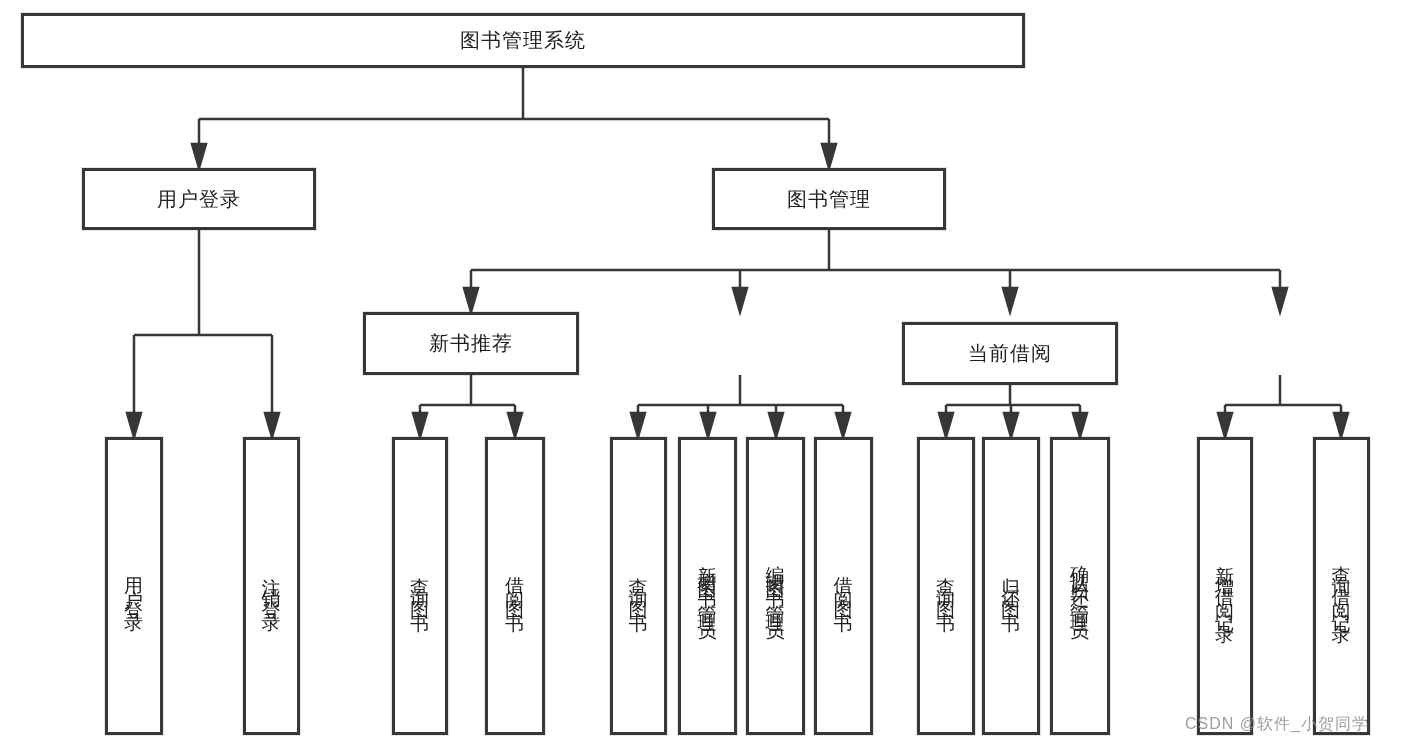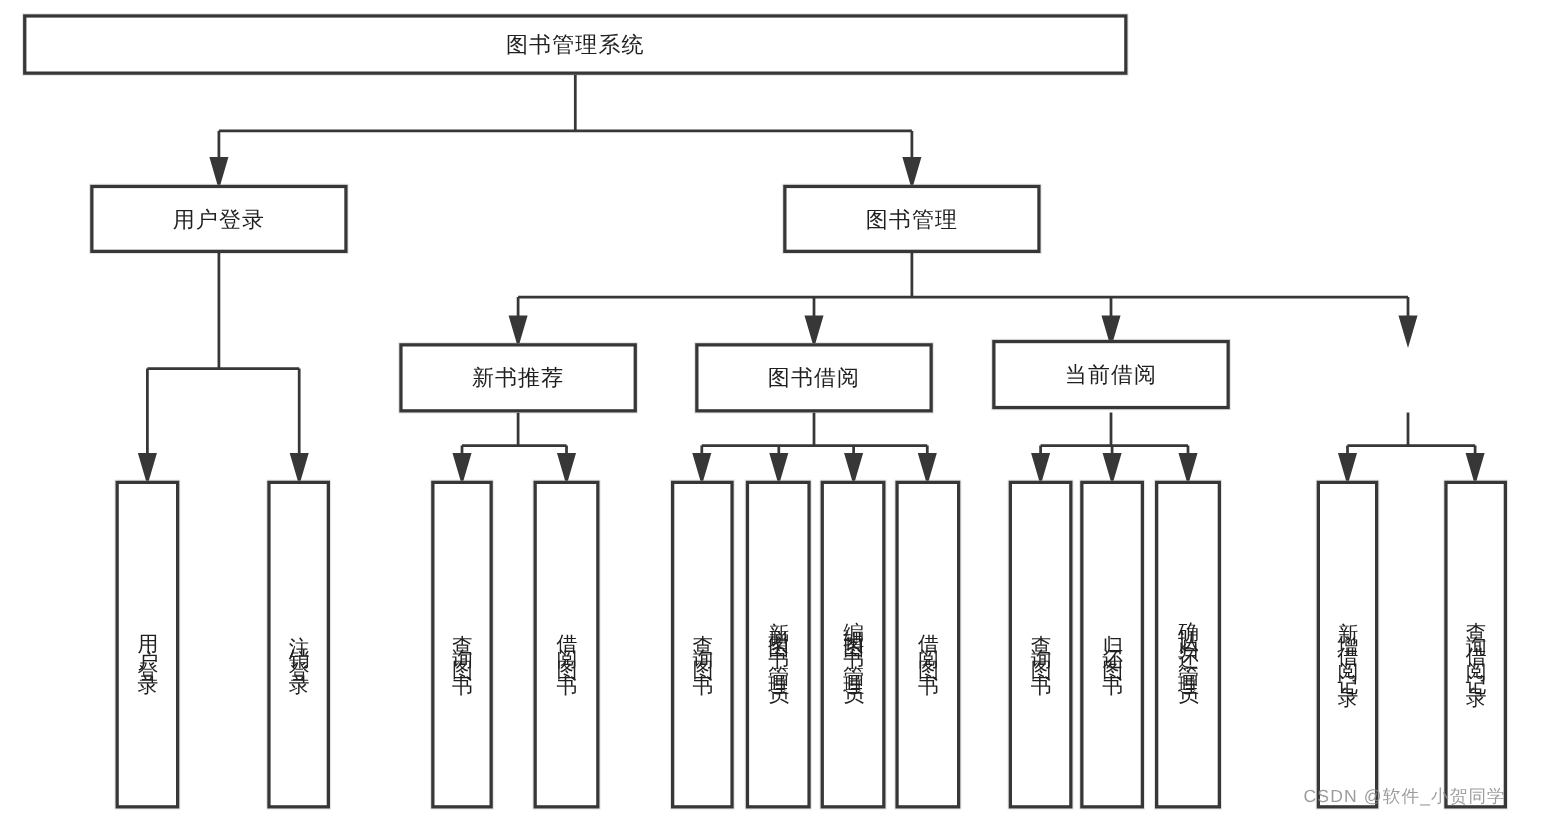--- a/index.html
+++ b/index.html
@@ -133,22 +133,21 @@
       <polygon points="1334,413 1348,413 1341,437"></polygon>
     </g>
   </svg>
 
   <div class="node h" style="left:21px; top:13px; width:1004px; height:55px;">图书管理系统</div>
 
   <div class="node h" style="left:82px; top:168px; width:234px; height:62px;">用户登录</div>
   <div class="node h" style="left:712px; top:168px; width:234px; height:62px;">图书管理</div>
 
   <div class="node h" style="left:363px; top:312px; width:216px; height:63px;">新书推荐</div>
-  <div class="node h" style="left:632px; top:312px; width:216px; height:63px;">图书借阅</div>
-  <div class="node h" style="left:902px; top:309px; width:216px; height:63px;">当前借阅</div>
+  <div class="node h" style="left:902px; top:322px; width:216px; height:63px;">当前借阅</div>
 
   <div class="node v" style="left:105px; top:437px; width:58px; height:298px;">
     <span class="vtext">用户登录</span>
   </div>
   <div class="node v" style="left:243px; top:437px; width:57px; height:298px;">
     <span class="vtext">注销登录</span>
   </div>
 
   <div class="node v" style="left:392px; top:437px; width:56px; height:298px;">
     <span class="vtext">查询图书</span>

